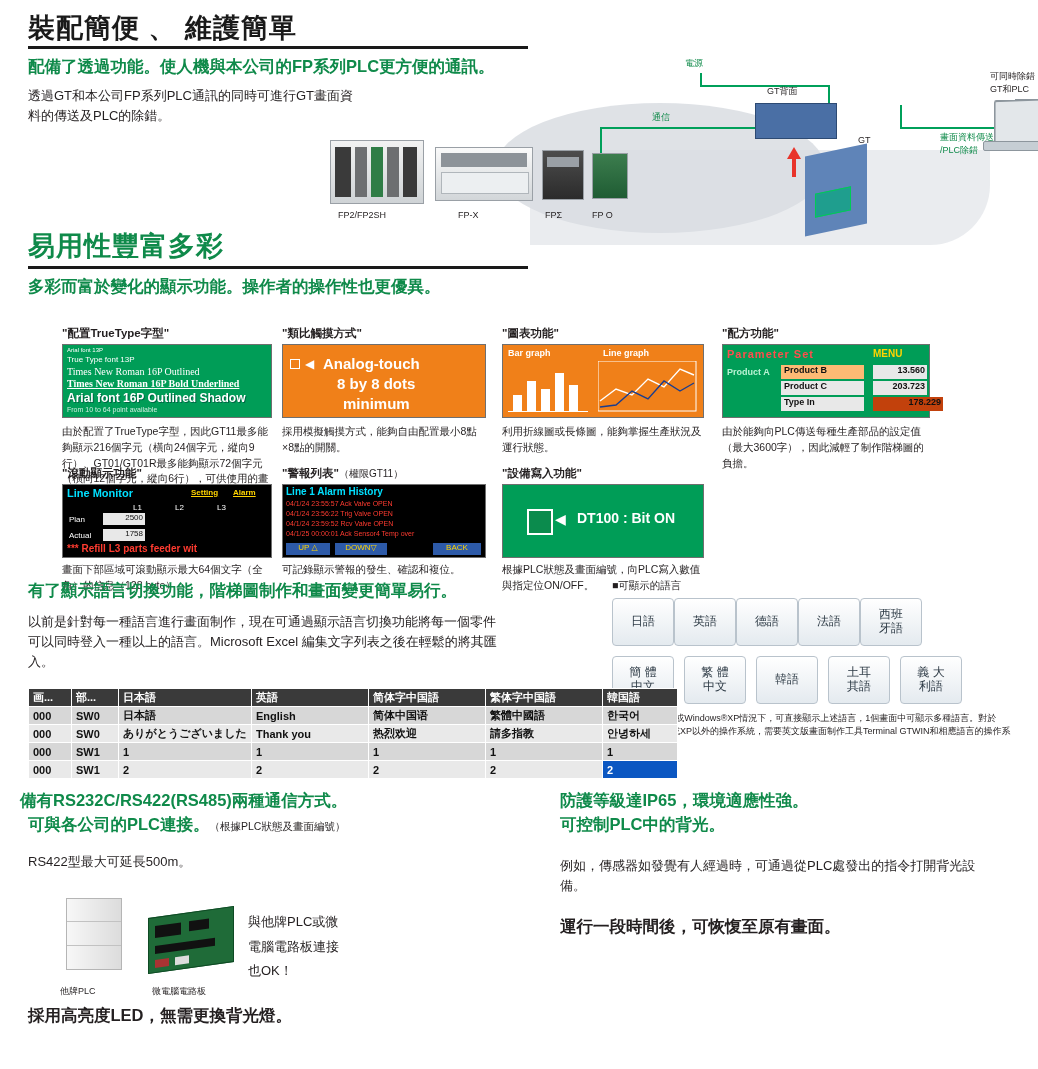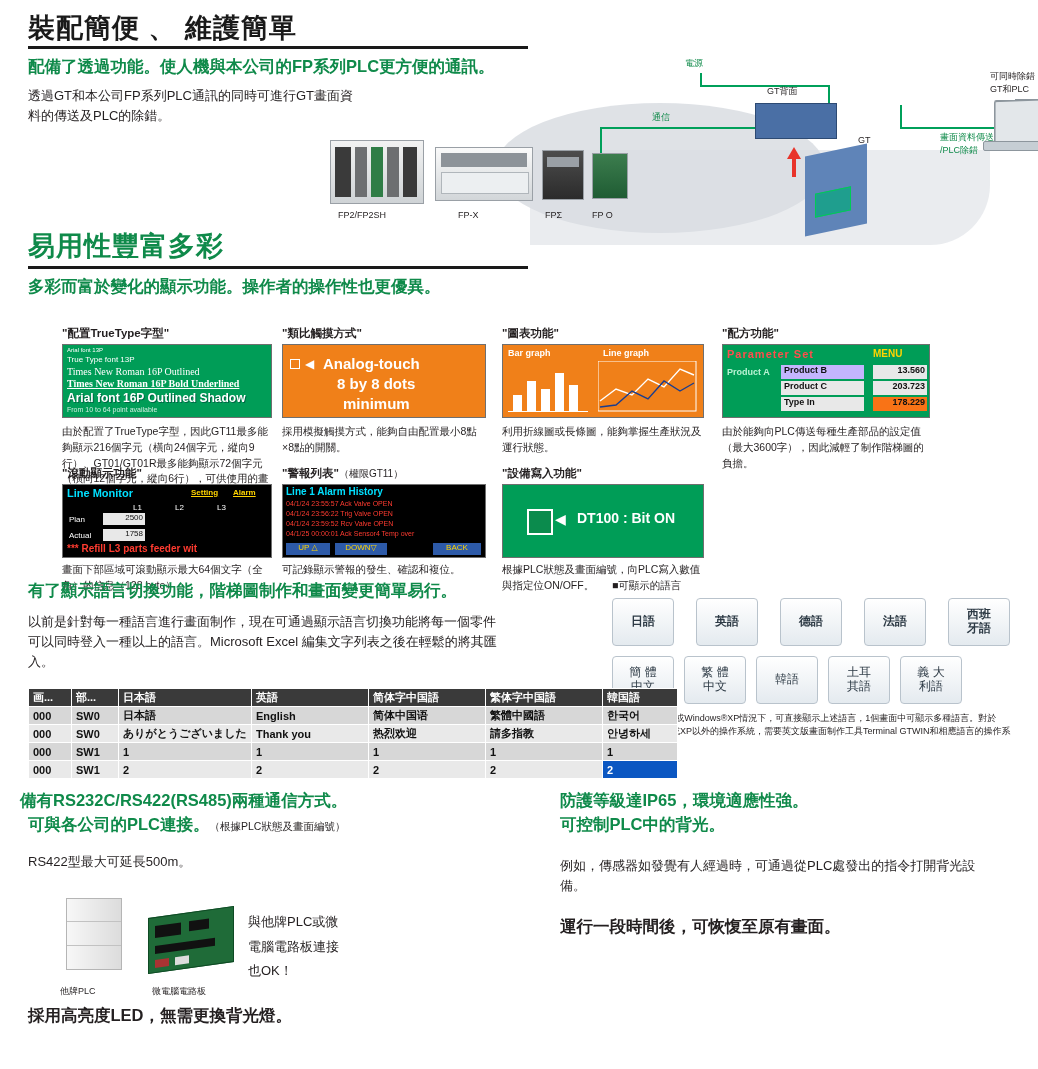--- a/index.html
+++ b/index.html
@@ -198,26 +198,26 @@
       <polyline points="2,46 18,44 34,30 50,38 66,20 82,30 96,22" fill="none" stroke="#1a3d8f" stroke-width="1.4"></polyline>
     </svg>
   </div>
   <div class="scrdesc" style="left:502px;top:424px;width:200px;">利用折線圖或長條圖，能夠掌握生產狀況及運行狀態。</div>
 
   <div class="scrlbl" style="left:722px;top:326px;">"配方功能"</div>
   <div class="scr gscr" style="left:722px;top:344px;width:206px;height:72px;">
     <div style="position:absolute;left:4px;top:3px;color:#ff4d4d;font-size:11px;font-weight:bold;letter-spacing:1px;">Parameter Set</div>
     <div style="position:absolute;left:150px;top:3px;color:#ffd400;font-size:10px;font-weight:bold;">MENU</div>
     <div style="position:absolute;left:4px;top:22px;color:#b9f3d4;font-size:9px;font-weight:bold;">Product A</div>
-    <div style="position:absolute;left:58px;top:20px;width:80px;height:14px;background:#c4b5fd;color:#111;font-size:9px;font-weight:bold;padding-left:3px;">Product B</div>
+    <div style="position:absolute;left:58px;top:20px;width:80px;height:14px;background:#fdba74;color:#111;font-size:9px;font-weight:bold;padding-left:3px;">Product B</div>
     <div style="position:absolute;left:58px;top:36px;width:80px;height:14px;background:#e8e8e8;color:#111;font-size:9px;font-weight:bold;padding-left:3px;">Product C</div>
     <div style="position:absolute;left:58px;top:52px;width:80px;height:14px;background:#e8e8e8;color:#111;font-size:9px;font-weight:bold;padding-left:3px;">Type In</div>
     <div style="position:absolute;left:150px;top:20px;width:52px;height:14px;background:#e8e8e8;color:#111;font-size:9px;font-weight:bold;text-align:right;padding-right:2px;">13.560</div>
     <div style="position:absolute;left:150px;top:36px;width:52px;height:14px;background:#e8e8e8;color:#111;font-size:9px;font-weight:bold;text-align:right;padding-right:2px;">203.723</div>
-    <div style="position:absolute;left:150px;top:52px;width:52px;height:14px;background:#f97316;color:#111;font-size:9px;font-weight:bold;text-align:right;padding-right:2px;">178.229</div>
+    <div style="position:absolute;left:150px;top:52px;width:52px;height:14px;background:#c2410c;color:#111;font-size:9px;font-weight:bold;text-align:right;padding-right:2px;padding-left:16px;">178.229</div>
   </div>
   <div class="scrdesc" style="left:722px;top:424px;width:206px;">由於能夠向PLC傳送每種生產部品的設定值（最大3600字），因此減輕了制作階梯圖的負擔。</div>
 
   <div class="scrlbl" style="left:62px;top:466px;">"滾動顯示功能"</div>
   <div class="scr kscr" style="left:62px;top:484px;width:208px;height:72px;">
     <div style="position:absolute;left:4px;top:2px;color:#00e0ff;font-size:11px;font-weight:bold;">Line Monitor</div>
     <div style="position:absolute;left:128px;top:3px;color:#ffd400;font-size:8px;font-weight:bold;text-decoration:underline;">Setting</div>
     <div style="position:absolute;left:170px;top:3px;color:#ffd400;font-size:8px;font-weight:bold;text-decoration:underline;">Alarm</div>
     <div style="position:absolute;left:70px;top:18px;color:#fff;font-size:8px;">L1</div>
     <div style="position:absolute;left:112px;top:18px;color:#fff;font-size:8px;">L2</div>
@@ -251,21 +251,21 @@
     <div style="position:absolute;left:52px;top:26px;color:#fff;font-size:14px;">◀</div>
     <div style="position:absolute;left:74px;top:25px;color:#fff;font-size:14px;font-weight:bold;">DT100 : Bit ON</div>
   </div>
   <div class="scrdesc" style="left:502px;top:562px;width:200px;">根據PLC狀態及畫面編號，向PLC寫入數值與指定位ON/OFF。</div>
 
   <div id="langTitle" class="h2">有了顯示語言切換功能，階梯圖制作和畫面變更簡單易行。</div>
   <div id="langBody" class="body">以前是針對每一種語言進行畫面制作，現在可通過顯示語言切換功能將每一個零件可以同時登入一種以上的語言。Microsoft Excel 編集文字列表之後在輕鬆的將其匯入。</div>
   <div id="langBoxTitle" class="tiny" style="font-size:10.5px;">■可顯示的語言</div>
 
   <div id="langGrid">
-    <div style="display:flex;gap:22px;margin-bottom:10px;font-weight:bold;">
+    <div style="display:flex;gap:0;margin-bottom:10px;">
       <div class="lbtn">
           <span>日語</span>
         </div>
       <div class="lbtn">
           <span>英語</span>
         </div>
       <div class="lbtn">
           <span>德語</span>
         </div>
       <div class="lbtn">

